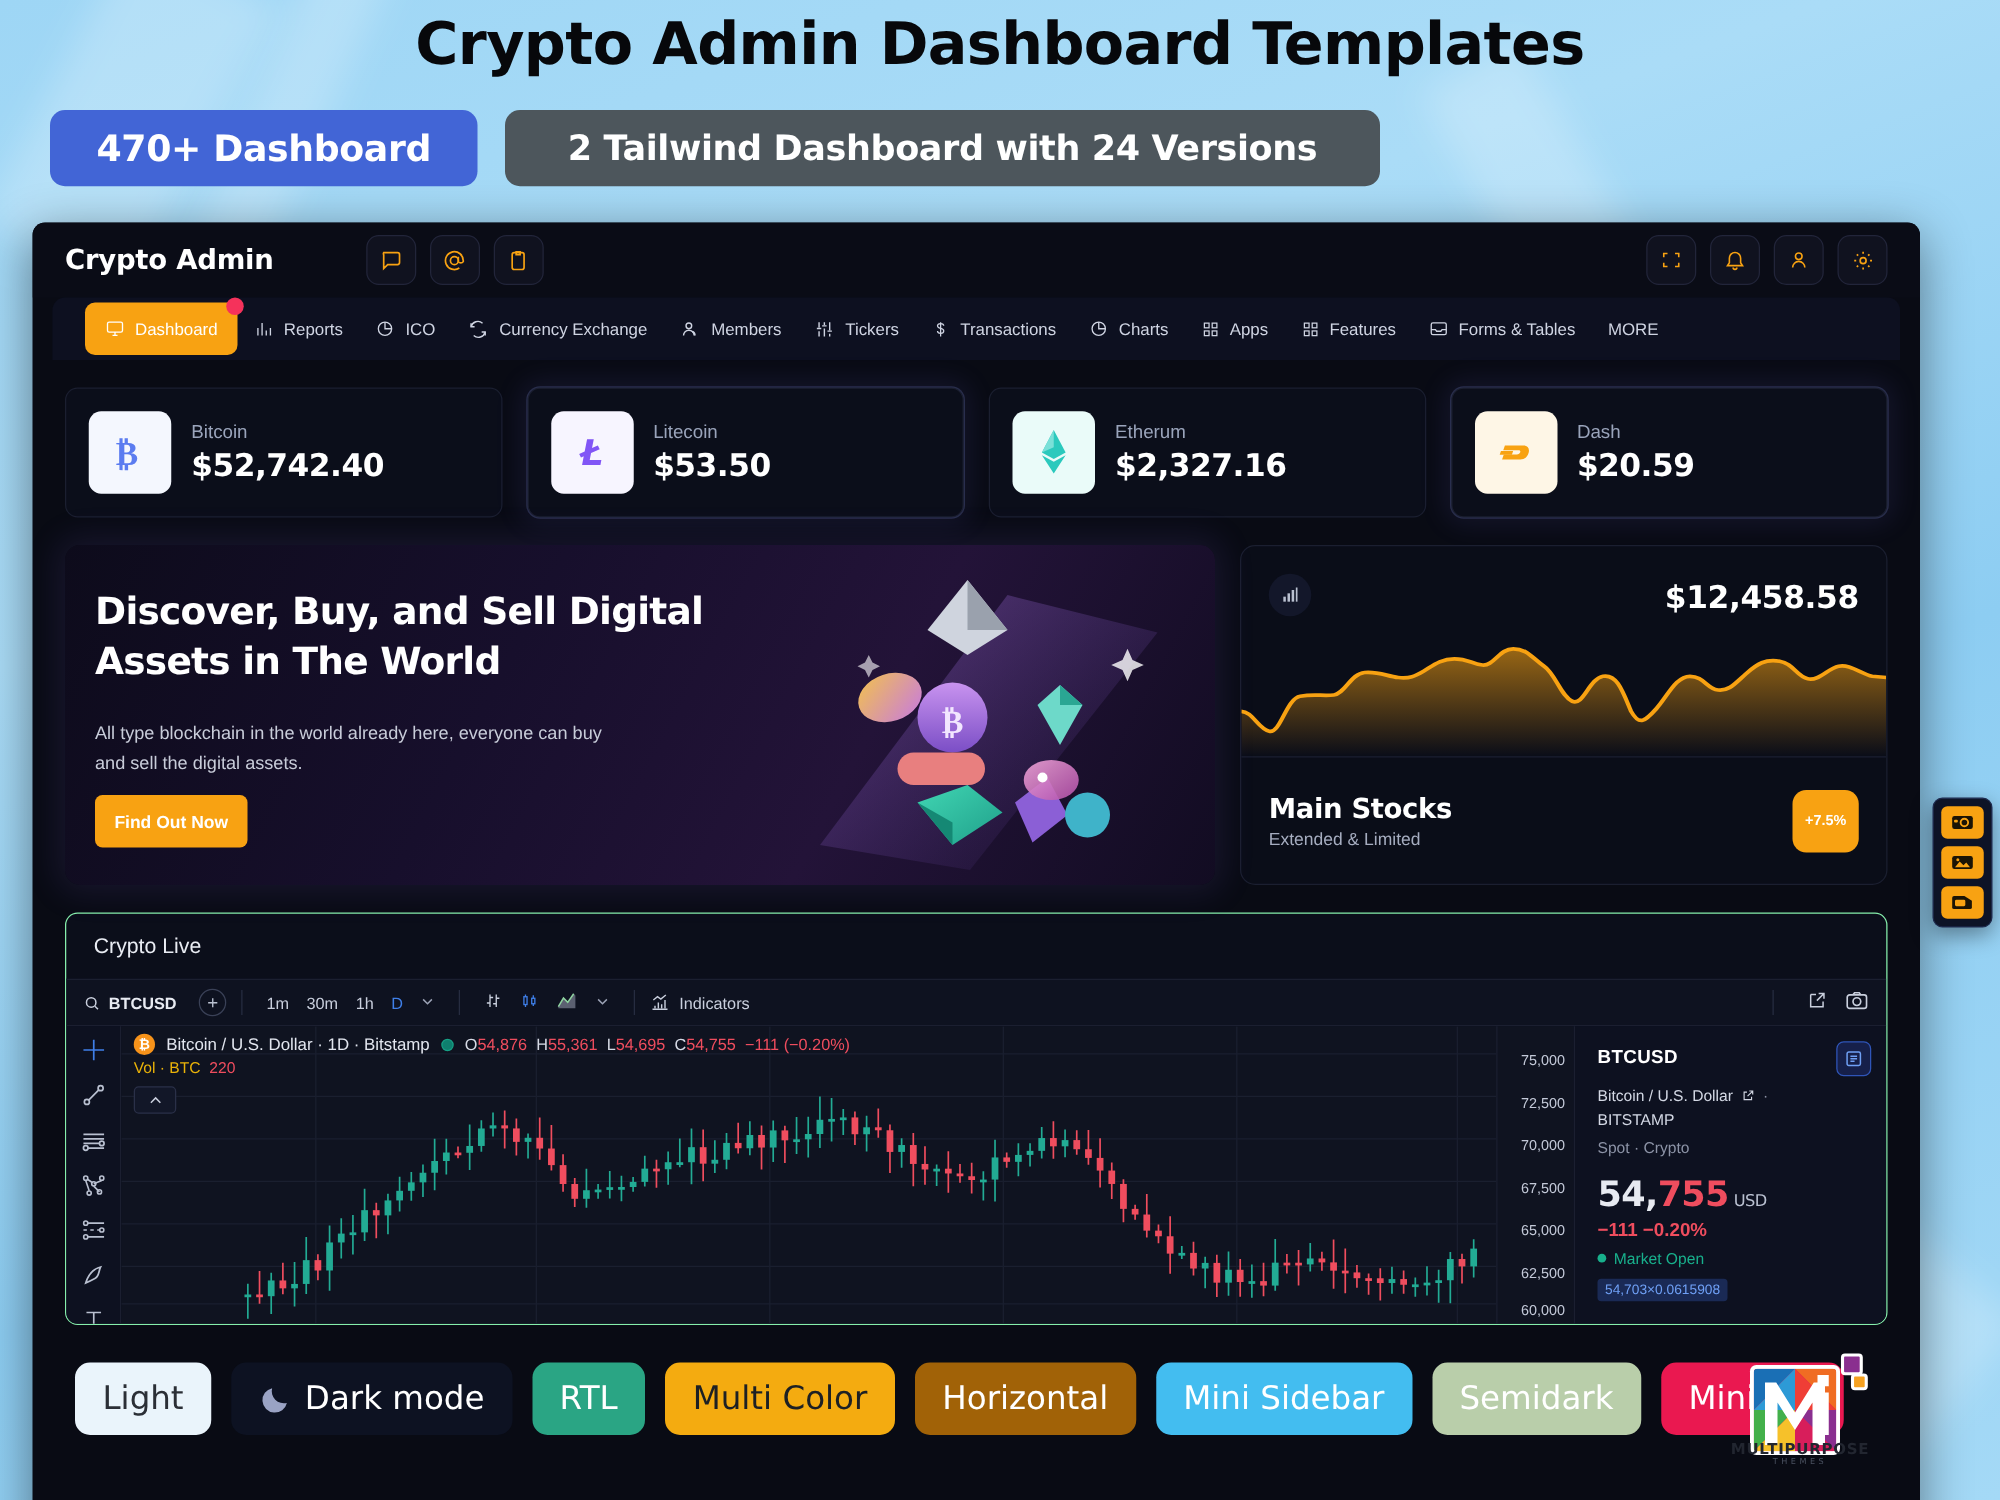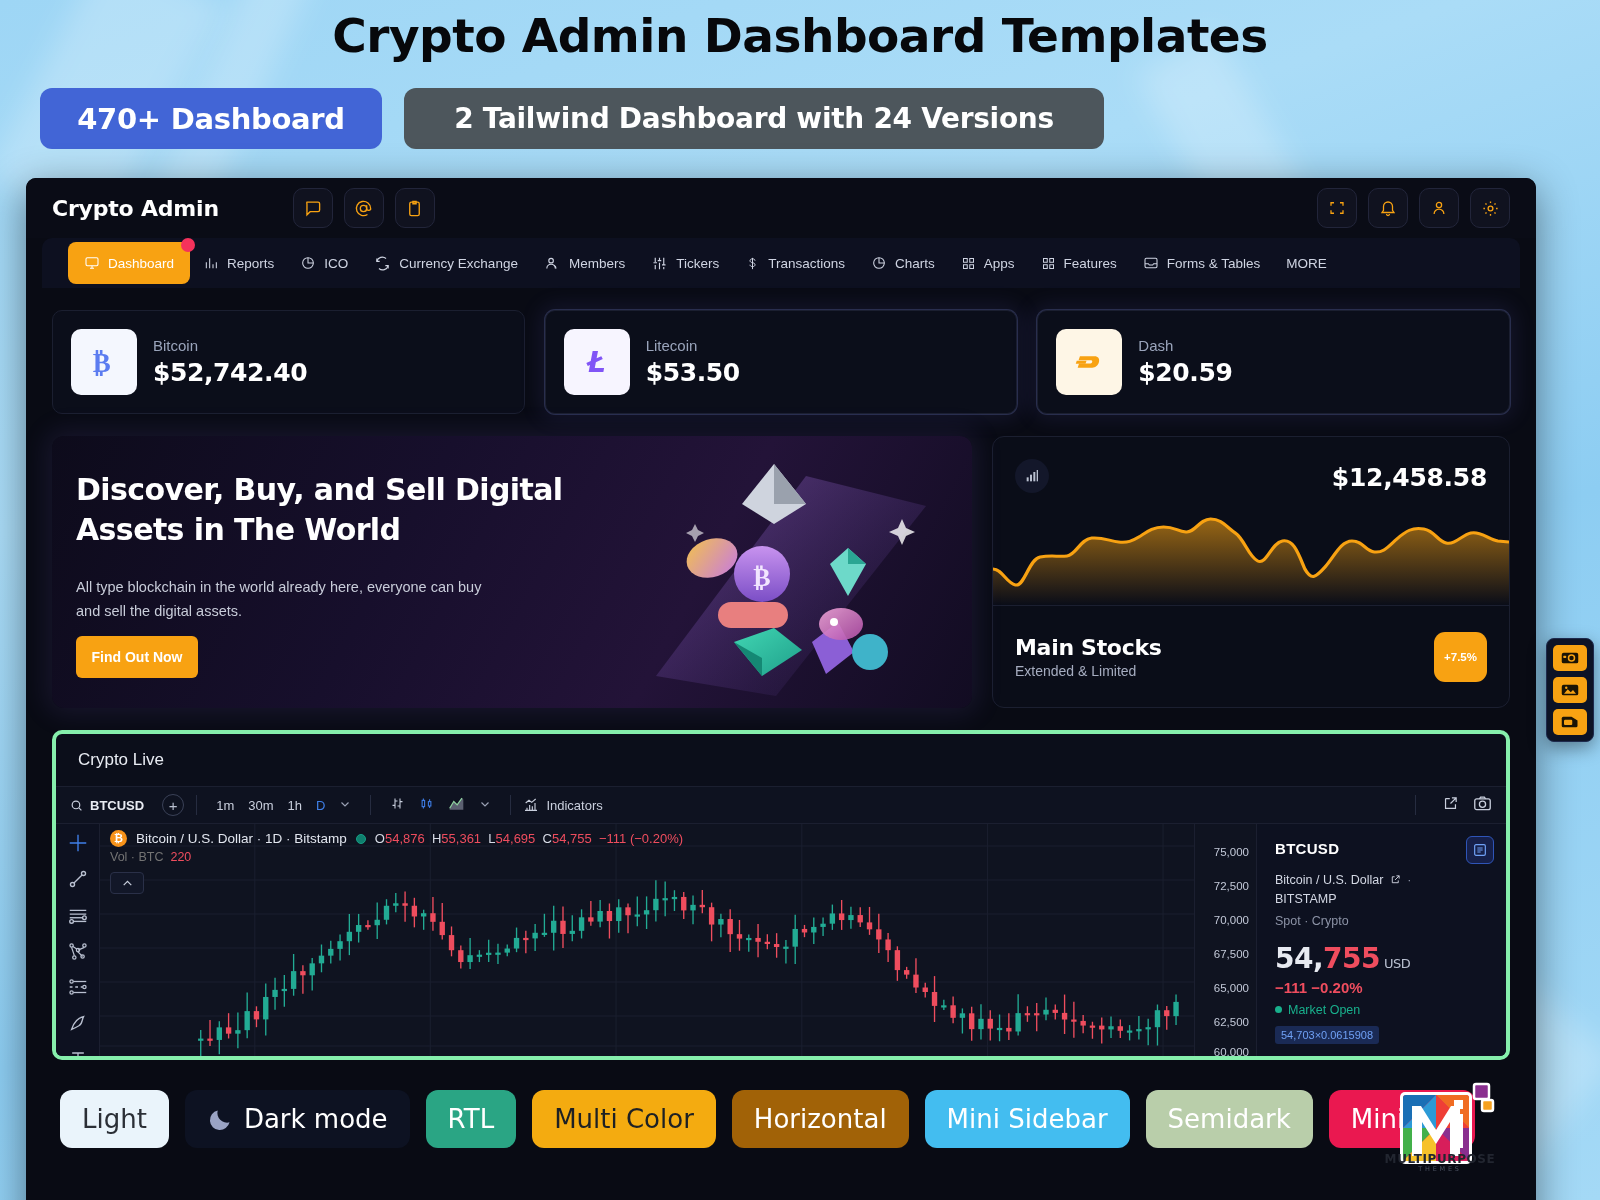--- a/index.html
+++ b/index.html
@@ -157,21 +157,21 @@
     font-family: "DejaVu Sans", sans-serif;
   }
   .stocks-sub { color: #a6adc0; font-size: 14px; margin-top: 3px; }
   .stocks-chip {
     margin-left: auto; background: #f8a212; color: #ffffff; font-size: 11.5px;
     font-weight: 700; padding: 19px 10px; border-radius: 11px;
   }
 
   
   .live-panel {
-    margin: 22px 26px 0 26px; background: #0b0e1a; border: 4px solid #86efac;
+    margin: 22px 26px 0 26px; background: #0b0e1a; border: 1px solid #86efac;
     border-radius: 10px; overflow: hidden; height: 330px;
   }
   .live-head { height: 52px; display: flex; align-items: center; padding: 0 22px; }
   .live-head-title { color: #e9ecf3; font-size: 17px; }
   .tv-toolbar {
     height: 38px; background: #0e1220; border-top: 1px solid #1b1f30;
     border-bottom: 1px solid #1b1f30; display: flex; align-items: center;
     padding: 0 14px; gap: 0; font-size: 13px; color: #c9cfdd;
   }
   .tv-symbol { display: flex; align-items: center; gap: 7px; font-weight: 700; color: #e8ebf2; }
@@ -454,20 +454,33 @@
     </div>
     <div class="coin-card glow">
       <div class="coin-logo" style="background:#f7f5ff;color:#8155f6">
         <svg width="34" height="34" viewBox="0 0 24 24">
             <text x="5" y="19" font-size="20" font-family="DejaVu Sans" font-weight="700" font-style="italic" fill="#8155f6">Ł</text>
           </svg>
       </div>
       <div>
         <div class="coin-name">Litecoin</div>
         <div class="coin-price">$53.50</div>
+      </div>
+    </div>
+    <div class="coin-card">
+      <div class="coin-logo" style="background:#eafbf9">
+        <svg width="26" height="38" viewBox="0 0 24 36">
+          <path d="M12 1 3 18l9 5 9-5z" fill="#2bc9bd"></path>
+            <path d="M12 1 3 18l9-4z" fill="#7ae0d8"></path>
+          <path d="M12 25 3 20l9 14 9-14z" fill="#2bc9bd"></path>
+        </svg>
+      </div>
+      <div>
+        <div class="coin-name">Etherum</div>
+        <div class="coin-price">$2,327.16</div>
       </div>
     </div>
     <div class="coin-card glow">
       <div class="coin-logo" style="background:#fef6e6">
         <svg width="34" height="34" viewBox="0 0 30 30">
           <path d="M7 10h13c3 0 4.5 2 3.8 5s-3 5-6 5H5l1.2-3.6h9.2c1.3 0 2.1-.6 2.4-1.5.3-1-.2-1.5-1.4-1.5H5.8z" fill="#f8a212"></path>
           <path d="M4.2 14h8.6l-.9 2.6H3.3z" fill="#f8a212"></path>
         </svg>
       </div>
       <div>
@@ -697,21 +710,21 @@
           <span class="mkt-dot"></span>
           <span class="ohlc">
             <b>O</b><span>54,876</span>
             &nbsp;<b>H</b><span>55,361</span>
             &nbsp;<b>L</b><span>54,695</span>
             &nbsp;<b>C</b><span>54,755</span>
             &nbsp;<span>−111 (−0.20%)</span>
           </span>
         </div>
         <div class="vol-line">
-          <span style="color:#737373">Vol · BTC</span>
+          <span style="color:#eab308">Vol · BTC</span>
           &nbsp;<span>220</span>
         </div>
         <div class="collapse-btn">
           <svg width="13" height="13" viewBox="0 0 24 24" fill="none" stroke="#c9cfdd" stroke-width="2.2">
               <path d="M5 15l7-7 7 7"></path>
             </svg>
         </div>
         <svg id="candles" width="100%" height="100%" viewBox="0 0 1060 240" preserveAspectRatio="none">
             <line x1="0" x2="1060" y1="22" y2="22" stroke="#1a1f2f" stroke-width="1"></line>
             <line x1="0" x2="1060" y1="56" y2="56" stroke="#1a1f2f" stroke-width="1"></line>

